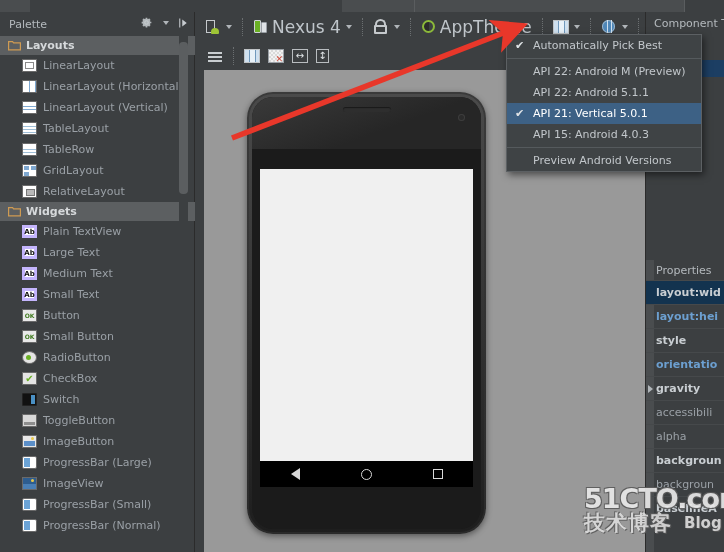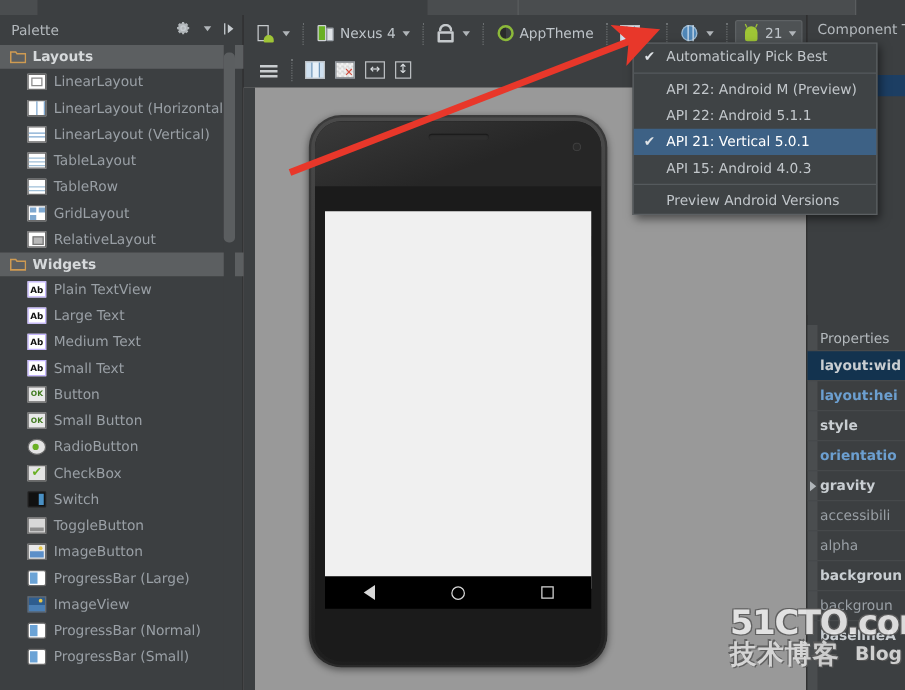--- a/index.html
+++ b/index.html
@@ -44,21 +44,21 @@
   .ic-linv { background:#fff; border:1px solid #6a6a6a; }
   .ic-linv:before { content:""; position:absolute; left:0; right:0; top:4px; height:1px; background:#7fa8d0; box-shadow:0 3px 0 #7fa8d0; }
   .ic-tablelayout { background:#fff; border:1px solid #6a6a6a; }
   .ic-tablelayout:before { content:""; position:absolute; left:0; right:0; top:3px; height:1px; background:#9fbfd8; box-shadow:0 3px 0 #9fbfd8, 0 6px 0 #9fbfd8; }
   .ic-tablerow { background:#fff; border:1px solid #6a6a6a; }
   .ic-tablerow:before { content:""; position:absolute; left:0; right:0; top:5px; height:1px; background:#9fbfd8; box-shadow:0 3px 0 #9fbfd8; }
   .ic-grid { background:#fff; border:1px solid #6a6a6a; }
   .ic-grid:before { content:""; position:absolute; left:1px; top:1px; width:5px; height:4px; background:#7fa8d0; box-shadow:7px 0 0 #7fa8d0, 0 6px 0 #7fa8d0; }
   .ic-rel { background:#fff; border:1px solid #6a6a6a; }
   .ic-rel:before { content:""; position:absolute; left:3px; top:3px; width:7px; height:5px; background:#b9b9b9; border:1px solid #777; }
-  .ic-ab { background:#fff; border:1px solid #c4b5fd; color:#111; font-size:7px; font-weight:bold; display:flex; align-items:center; justify-content:center; font-family:"DejaVu Sans", sans-serif; }
+  .ic-ab { background:#fff; border:3px solid #c4b5fd; color:#111; font-size:7px; font-weight:bold; display:flex; align-items:center; justify-content:center; font-family:"DejaVu Sans", sans-serif; }
   .ic-ok { background:#e9e9e9; border:1px solid #6a6a6a; color:#3f7a1e; font-size:6px; font-weight:bold; display:flex; align-items:center; justify-content:center; }
   .ic-radio { background:#e4e4e4; border:1px solid #6a6a6a; border-radius:50%; width:13px; height:13px; }
   .ic-radio:after { content:""; position:absolute; left:3px; top:3px; width:5px; height:5px; border-radius:50%; background:#6ab024; }
   .ic-check { background:#e4e4e4; border:1px solid #6a6a6a; color:#6ab024; font-size:10px; line-height:11px; text-align:center; font-weight:bold; }
   .ic-switch { background:#111; border:1px solid #222; border-radius:1px; }
   .ic-switch:after { content:""; position:absolute; right:1px; top:1px; width:4px; bottom:1px; background:#4a90c4; }
   .ic-toggle { background:#d8d8d8; border:1px solid #6a6a6a; }
   .ic-toggle:after { content:""; position:absolute; left:1px; right:1px; bottom:1px; height:3px; background:#8d8d8d; }
   .ic-imgbtn { background:#e8e8e8; border:1px solid #6a6a6a; }
   .ic-imgbtn:after { content:""; position:absolute; left:1px; right:1px; bottom:1px; height:5px; background:#5b8fc9; }
@@ -73,21 +73,21 @@
   .pal-scroll { position:absolute; right:6px; top:30px; width:9px; height:152px; background:#5b5e60; border-radius:4px; }
   .pal-track { position:absolute; right:6px; top:24px; width:9px; bottom:0; background:#3c3f41; }
 
   
   .toolbar { position:absolute; left:195px; top:12px; width:529px; height:58px; background:#3c3f41; }
   .tb-row { position:absolute; left:0; width:529px; height:29px; display:flex; align-items:center; }
   .tb-row1 { top:0; }
   .tb-row2 { top:29px; }
   .tb-btn { height:22px; display:flex; align-items:center; gap:3px; padding:0 4px; border-radius:2px; cursor:default; }
   .tb-btn.active { background:#4e5254; border:1px solid #5e6264; }
-  .tb-label { color:#bfc5ca; font-size:11px; }
+  .tb-label { color:#bfc5ca; font-size:17px; }
   .sep { width:1px; height:18px; margin:0 6px; border-left:1px dotted #6b6f71; }
   .caret { width:0; height:0; border-left:3px solid transparent; border-right:3px solid transparent; border-top:4px solid #b0b5b9; margin-left:2px; }
 
   .ic16 { width:16px; height:16px; position:relative; display:inline-block; }
   
   .ic-devfile { }
   .ic-devfile .pg { position:absolute; left:1px; top:1px; width:9px; height:13px; border:1px solid #c5c9cc; border-top-right-radius:0; background:transparent; }
   .ic-devfile .droid { position:absolute; left:6px; bottom:1px; width:8px; height:6px; background:#9fc536; border-radius:4px 4px 1px 1px; }
   
   .ic-phone .p1 { position:absolute; left:1px; top:1px; width:7px; height:13px; background:#6ab024; border:1px solid #cfd3d6; border-radius:1px; }
@@ -317,25 +317,25 @@
       <div class="row">
         <span class="ic ic-prog"></span>
         <span>ProgressBar (Large)</span>
       </div>
       <div class="row">
         <span class="ic ic-imgview"></span>
         <span>ImageView</span>
       </div>
       <div class="row">
         <span class="ic ic-prog"></span>
+        <span>ProgressBar (Small)</span>
+      </div>
+      <div class="row">
+        <span class="ic ic-prog"></span>
         <span>ProgressBar (Normal)</span>
-      </div>
-      <div class="row">
-        <span class="ic ic-prog"></span>
-        <span>ProgressBar (Small)</span>
       </div>
     </div>
 
     <div class="pal-track"></div>
     <div class="pal-scroll"></div>
   </div>
 
   <div class="toolbar">
 
     <div class="tb-row tb-row1">

